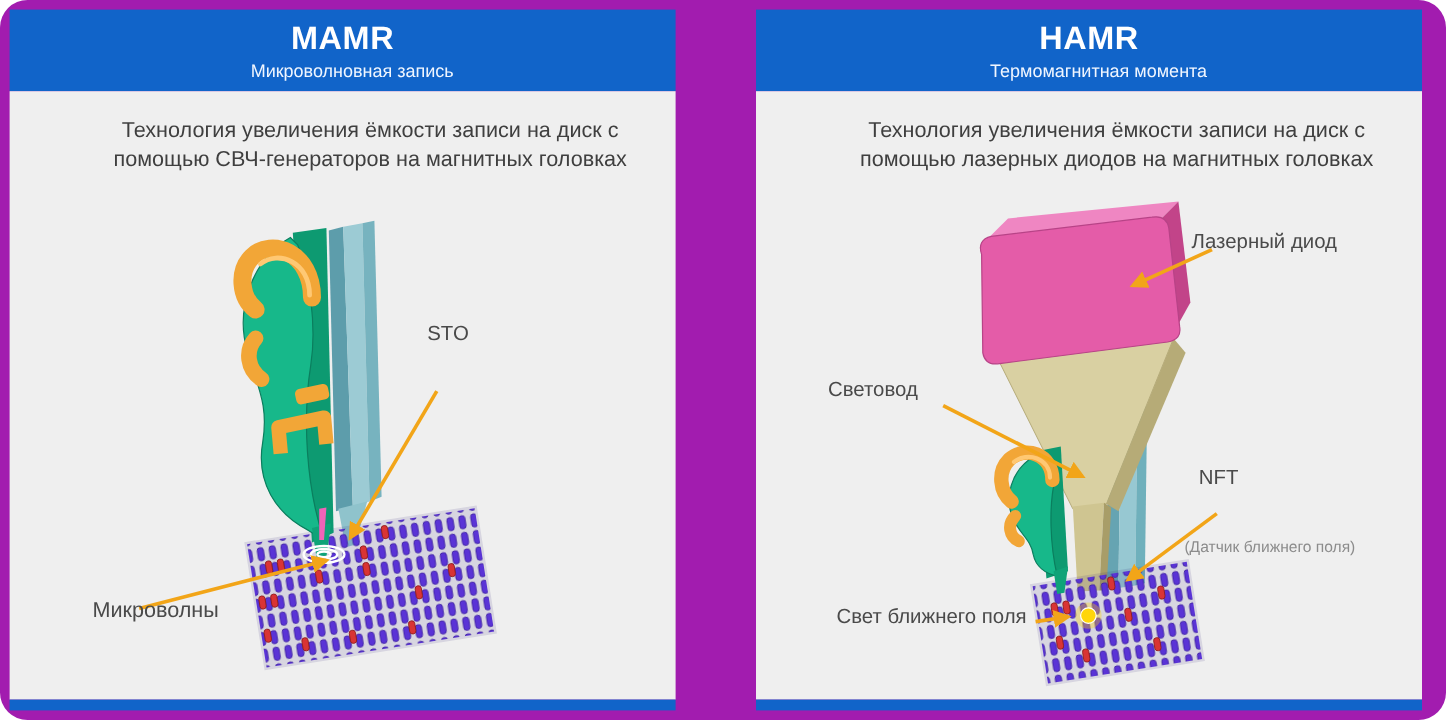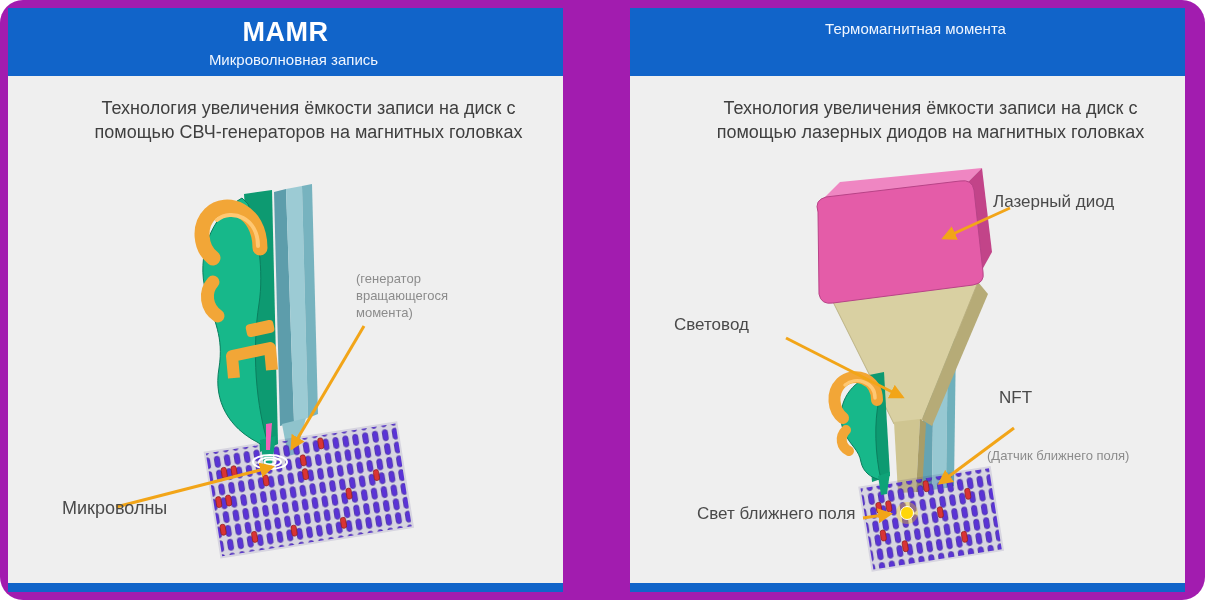--- a/index.html
+++ b/index.html
@@ -98,33 +98,34 @@
           <ellipse cx="262" cy="386" rx="5.5" ry="2.4"></ellipse>
         </g>
 
         <g stroke="#f2a518" stroke-width="3" fill="none">
           <path d="M 356 250 L 284 372" marker-end="url(#ahL)"></path>
           <path d="M 108 431 L 264 391" marker-end="url(#ahL)"></path>
         </g>
       </svg>
 
       <div class="callout" style="left:348px; top:192px; width:200px;">
-        <div class="sub" style="width:150px;">(генератор вращающегося момента)</div>
+        <div>STO</div>
       </div>
 
       <div class="callout" style="left:54px; top:422px;">
-        <div style="font-size:18px;">Микроволны</div>
+        <div style="font-size:18px;margin-left:15px;">Микроволны</div>
       </div>
     </div>
 
     <div class="panel-footer"></div>
   </div>
 
   <div class="panel right">
     <div class="panel-header">
+      <div class="panel-title">HAMR</div>
       <div class="panel-subtitle">Термомагнитная момента</div>
     </div>
 
     <div class="panel-body">
       <div class="description">Технология увеличения ёмкости записи на диск с помощью лазерных диодов на магнитных головках</div>
 
       <svg class="illustration" viewBox="0 0 555 507">
         <defs>
           <marker id="ahR" viewBox="0 0 10 10" refX="8" refY="5" markerWidth="5" markerHeight="5" orient="auto-start-reverse">
             <path d="M0 0 L10 5 L0 10 z" fill="#f2a518"></path>
@@ -189,21 +190,21 @@
           <path d="M 156 262 L 272 321" marker-end="url(#ahR)"></path>
           <path d="M 384 352 L 310 407" marker-end="url(#ahR)"></path>
           <path d="M 233 442 L 260 438" marker-end="url(#ahR)"></path>
         </g>
       </svg>
 
       <div class="callout" style="left:363px; top:116px;">
         <div class="nowrap">Лазерный диод</div>
       </div>
 
-      <div class="callout" style="left:44px; top:239px;text-align:center;">
+      <div class="callout" style="left:60px; top:239px;text-align:center;">
         <div class="nowrap">Световод</div>
       </div>
 
       <div class="callout" style="left:369px; top:312px;">
         <div>NFT</div>
         <div class="sub nowrap" style="margin-left:-12px;margin-top:40px;">(Датчик ближнего поля)</div>
       </div>
 
       <div class="callout" style="left:67px; top:428px;text-align:right;">
         <div class="nowrap">Свет ближнего поля</div>

